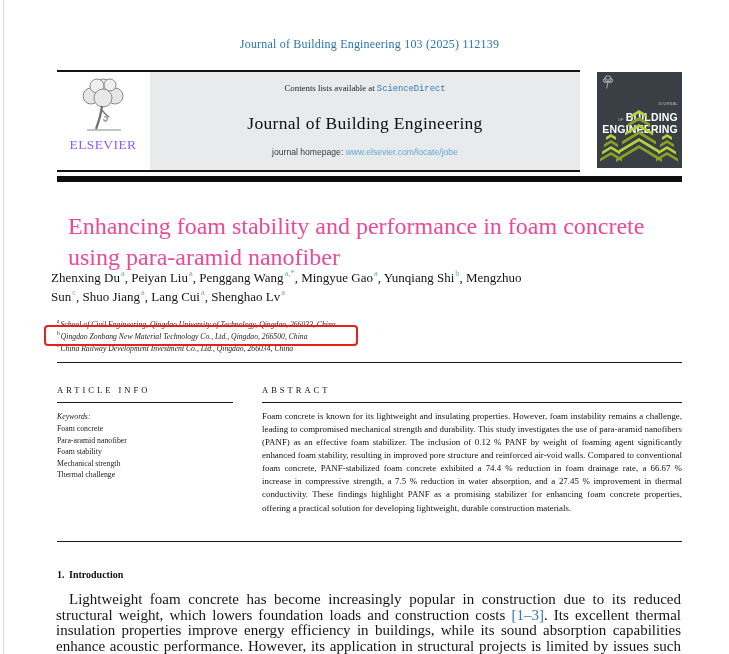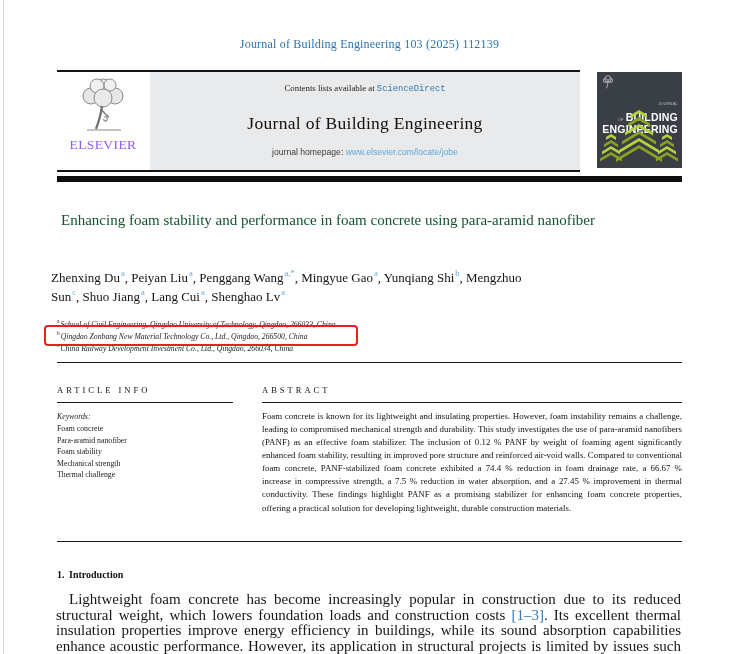--- a/index.html
+++ b/index.html
@@ -31,21 +31,21 @@
   .cover{left:597px;top:72px;width:85px;height:96px;background:#3a3e45;overflow:hidden;}
   .cover-emblem{position:absolute;left:5px;top:3px;}
   .cover-titles{position:absolute;top:20px;right:4px;text-align:right;
     font-family:"Liberation Sans",sans-serif;color:#fff;line-height:1;}
   .cover-kicker{font-size:4px;color:#b9bec4;margin-right:2px;letter-spacing:.2px;}
   .cover-big{font-size:10.5px;font-weight:bold;letter-spacing:.2px;}
   .cover-trees{position:absolute;left:0;bottom:2px;}
 
   .black-bar{left:57px;top:176px;width:625px;height:6px;background:#0e0e0e;}
 
-  .article-title{left:61px;top:211px;width:608px;font-size:15px;line-height:1.3;color:#14532d;}
+  .article-title{left:68px;top:211px;width:608px;font-size:24px;line-height:1.3;color:#ec4899;}
 
   .authors{left:51px;top:269px;width:500px;font-size:13px;line-height:1.4;color:#141414;}
   .authors sup{font-size:8.5px;color:#68a9d9;position:relative;top:-1px;padding-left:1px;}
 
   .affil{left:57px;width:620px;font-size:7.7px;font-style:italic;color:#1c1c1c;}
   .affil sup{font-size:5.5px;font-style:normal;padding-right:1px;}
   .red-box{left:44px;top:325px;width:314px;height:21px;border:2.5px solid #e7201e;
     border-radius:4px;box-sizing:border-box;z-index:6;background:transparent;}
 
   .rule{background:#1a1a1a;height:1.3px;}

